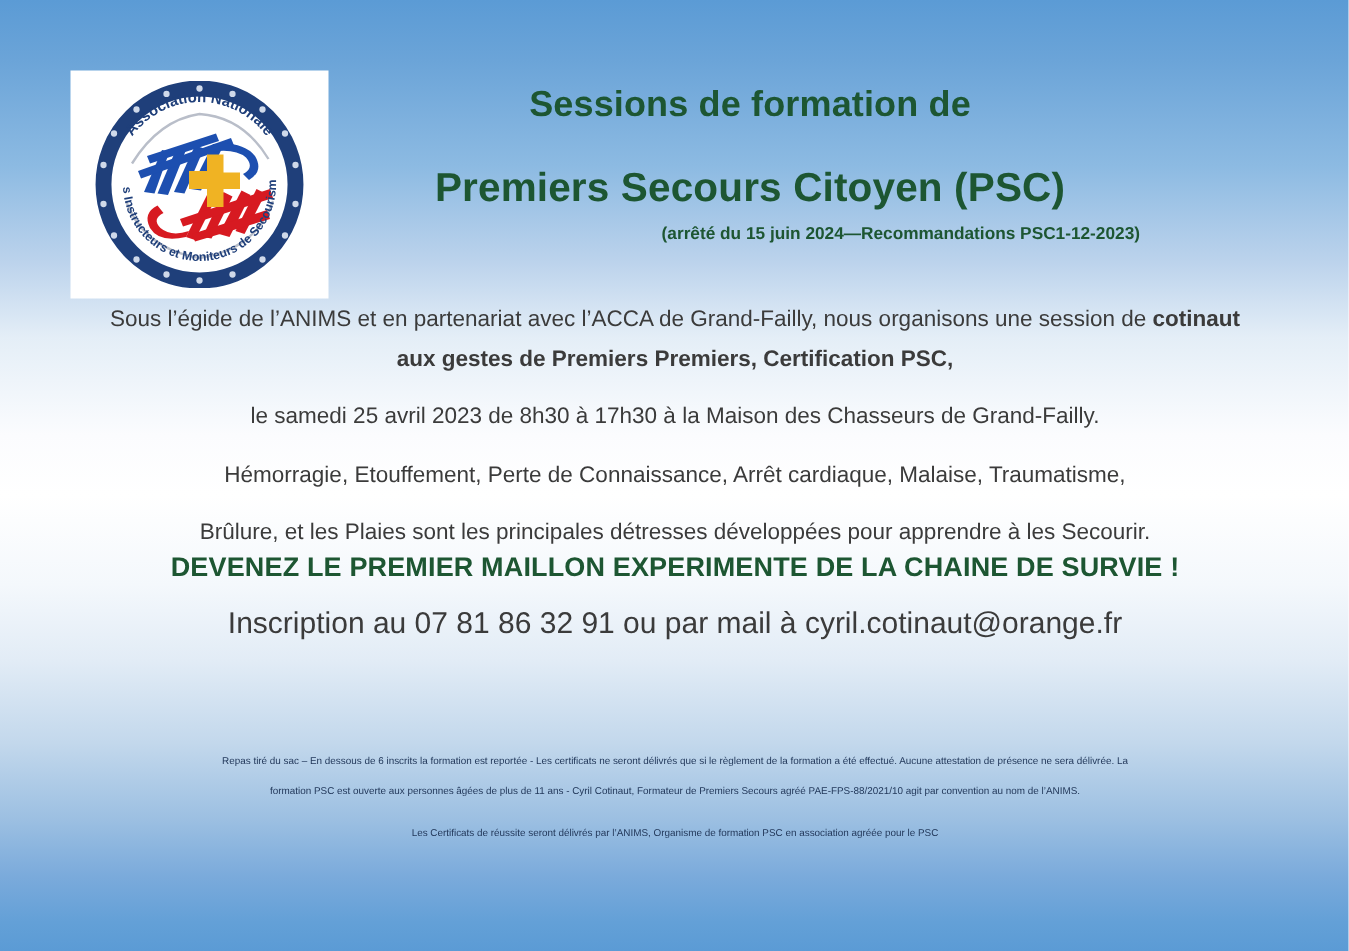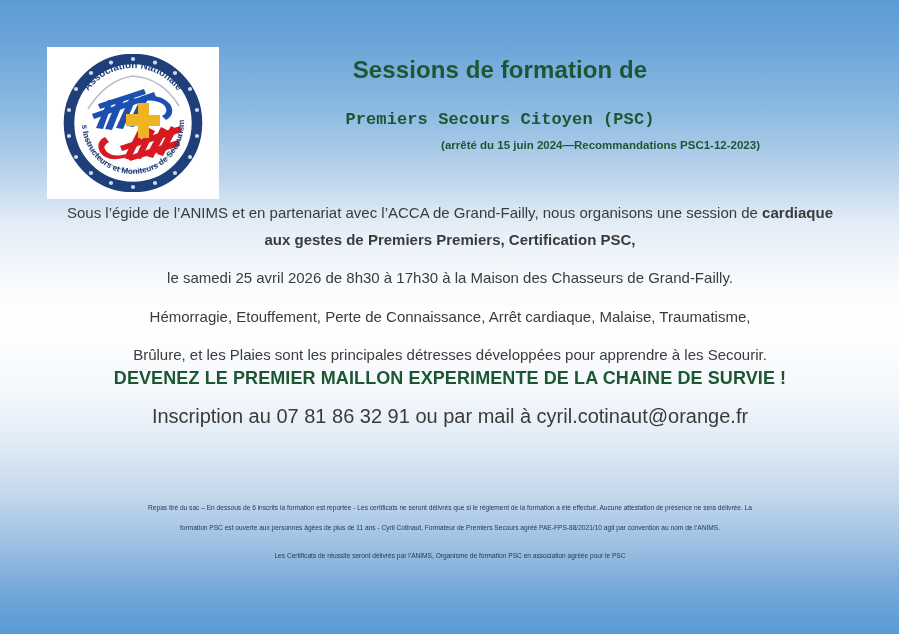--- a/index.html
+++ b/index.html
@@ -56,21 +56,21 @@
     top: 57px;
     width: 520px;
     text-align: center;
   }
   .title-line1, .title-line2 {
     color: #1d5632;
     font-weight: bold;
     letter-spacing: .1px;
   }
   .title-line1 { font-size: 24px; line-height: 1.1; }
-  .title-line2 { font-size: 17px; line-height: 1.1; margin-top: 28px; font-family: Liberation Mono, monospace; }
+  .title-line2 { font-size: 27px; line-height: 1.1; margin-top: 28px; }
   .title-sub {
     margin-top: 9px;
     color: #1d5632;
     font-weight: bold;
     font-size: 11.5px;
     text-align: right;
   }
 
   
   .body-block {
@@ -201,23 +201,23 @@
     </svg>
   </div>
 
   <div class="title-block">
     <div class="title-line1">Sessions de formation de</div>
     <div class="title-line2">Premiers Secours Citoyen (PSC)</div>
     <div class="title-sub">(arrêté du 15 juin 2024—Recommandations PSC1-12-2023)</div>
   </div>
 
   <div class="body-block">
-    <p class="p-line l1"><span>Sous l’égide de l’ANIMS  et en partenariat avec l’ACCA de Grand-Failly, nous organisons une session de </span><b>cardiaque</b></p>
+    <p class="p-line l1"><span>Sous l’égide de l’ANIMS  et en partenariat avec l’ACCA de Grand-Failly, nous organisons une session de </span><b>cotinaut</b></p>
     <p class="p-line l2">aux gestes de Premiers Premiers, Certification PSC,</p>
-    <p class="p-line l3">le samedi 25 avril 2026 de 8h30 à 17h30 à la Maison des Chasseurs de Grand-Failly.</p>
+    <p class="p-line l3">le samedi 25 avril 2023 de 8h30 à 17h30 à la Maison des Chasseurs de Grand-Failly.</p>
     <p class="p-line l4">Hémorragie, Etouffement, Perte de Connaissance, Arrêt cardiaque, Malaise, Traumatisme,</p>
     <p class="p-line l5">Brûlure, et les Plaies sont les principales détresses développées pour apprendre à les Secourir.</p>
   </div>
 
   <div class="slogan">DEVENEZ LE PREMIER MAILLON EXPERIMENTE DE LA CHAINE DE SURVIE !</div>
 
   <div class="contact">
     <div class="c-line c1">Inscription au 07 81 86 32 91 ou par mail à cyril.cotinaut@orange.fr</div>
   </div>
 

